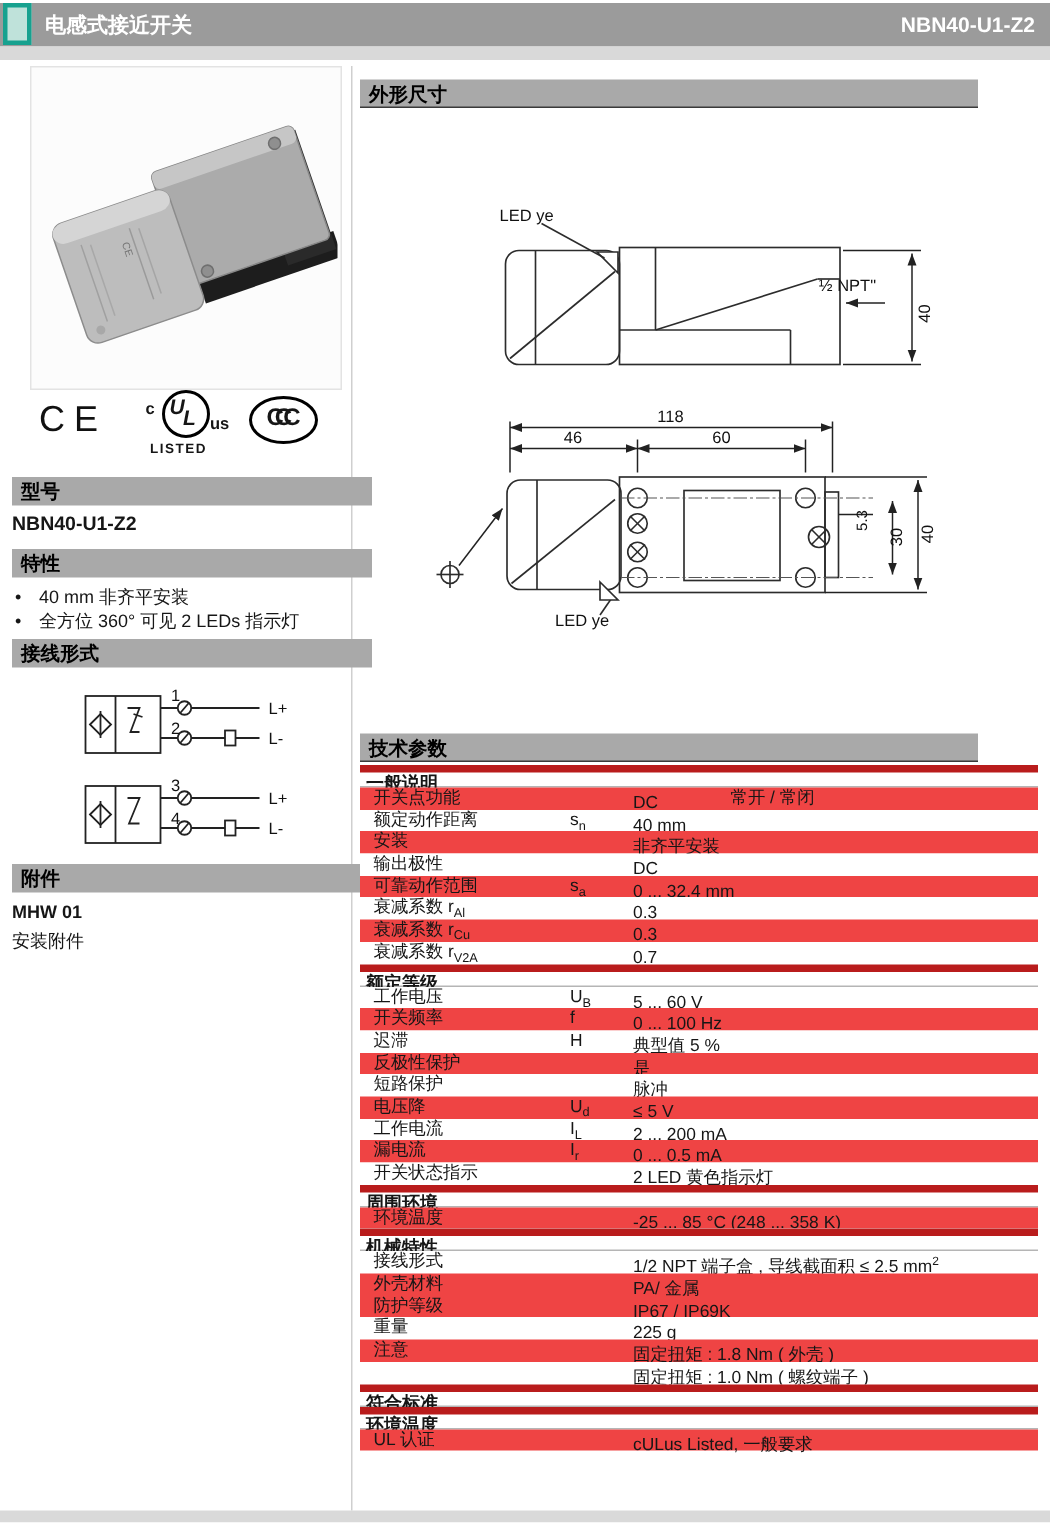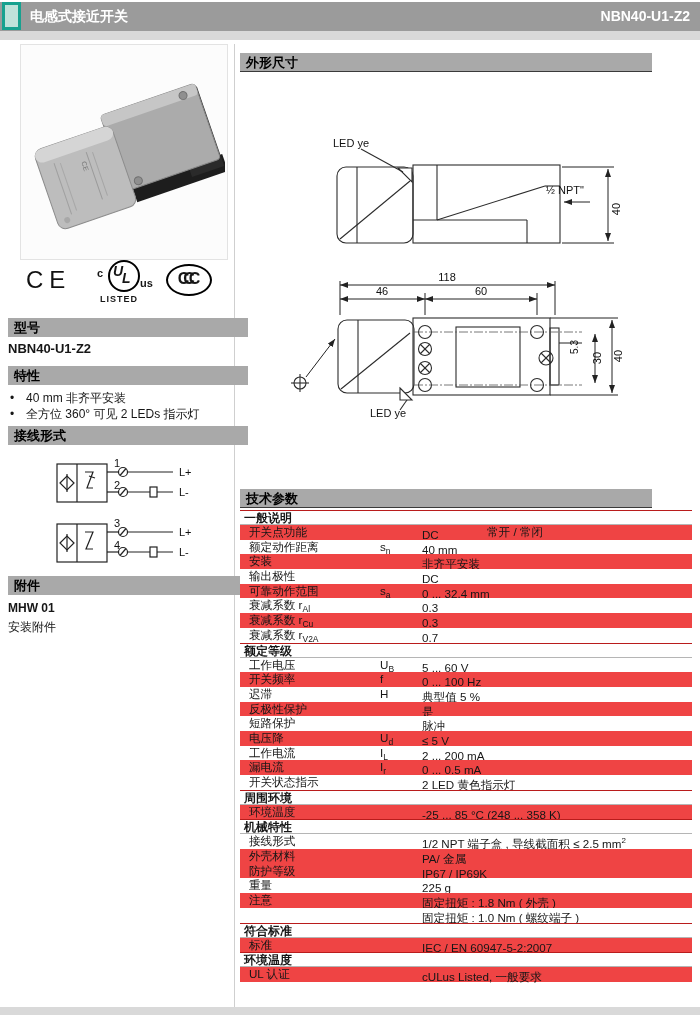--- a/index.html
+++ b/index.html
@@ -40,21 +40,21 @@
   .feat-item .blt{display:inline-block;width:16px;}
   .acc-model{left:8px;top:601px;font-weight:bold;font-size:12px;}
   .acc-desc{left:8px;top:619px;font-size:12px;}
 
   
   .vdiv{left:234px;top:44px;width:1px;height:963px;background:#cfcfcf;}
 
   
   .tech-table{left:240px;top:510px;width:452px;}
   .tsec{position:relative;height:15px;line-height:14px;font-weight:bold;font-size:12px;padding-left:4px;
-        border-top:1px solid #b91c1c;border-bottom:1px solid #b5b5b5;box-sizing:border-box;background:#fff;}
+        border-top:5px solid #b91c1c;border-bottom:1px solid #b5b5b5;box-sizing:border-box;background:#fff;}
   .trow{position:relative;height:14.7px;line-height:14.7px;font-size:11.6px;background:#fff;}
   .trow.shade{background:#ef4444;}
   .c-label{position:absolute;left:9px;white-space:nowrap;}
   .c-sym{position:absolute;left:140px;white-space:nowrap;}
   .c-val{position:absolute;left:182px;white-space:nowrap;}
   .c-val2{position:absolute;left:65px;white-space:nowrap;}
   sub{font-size:8.5px;}
   sup{font-size:8px;}
 
   svg text{font-family:"Liberation Sans","DejaVu Sans",sans-serif;}
@@ -375,24 +375,19 @@
       <span class="c-label"><span>注意</span><sub></sub></span>
       <span class="c-sym"><span></span><sub></sub></span>
       <span class="c-val"><span>固定扭矩 : 1.8 Nm ( 外壳 )</span><sup></sup><span class="c-val2"></span></span>
     </div>
     <div class="trow">
       <span class="c-label"><span></span><sub></sub></span>
       <span class="c-sym"><span></span><sub></sub></span>
       <span class="c-val"><span>固定扭矩 : 1.0 Nm ( 螺纹端子 )</span><sup></sup><span class="c-val2"></span></span>
     </div>
     <div class="tsec">符合标准</div>
-    <div class="trow shade">
-      <span class="c-label"><span>标准</span><sub></sub></span>
-      <span class="c-sym"><span></span><sub></sub></span>
-      <span class="c-val"><span>IEC / EN 60947-5-2:2007</span><sup></sup><span class="c-val2"></span></span>
-    </div>
     <div class="tsec">环境温度</div>
     <div class="trow shade">
       <span class="c-label"><span>UL 认证</span><sub></sub></span>
       <span class="c-sym"><span></span><sub></sub></span>
       <span class="c-val"><span>cULus Listed, 一般要求</span><sup></sup><span class="c-val2"></span></span>
     </div>
   </div>
 
 </body></html>

